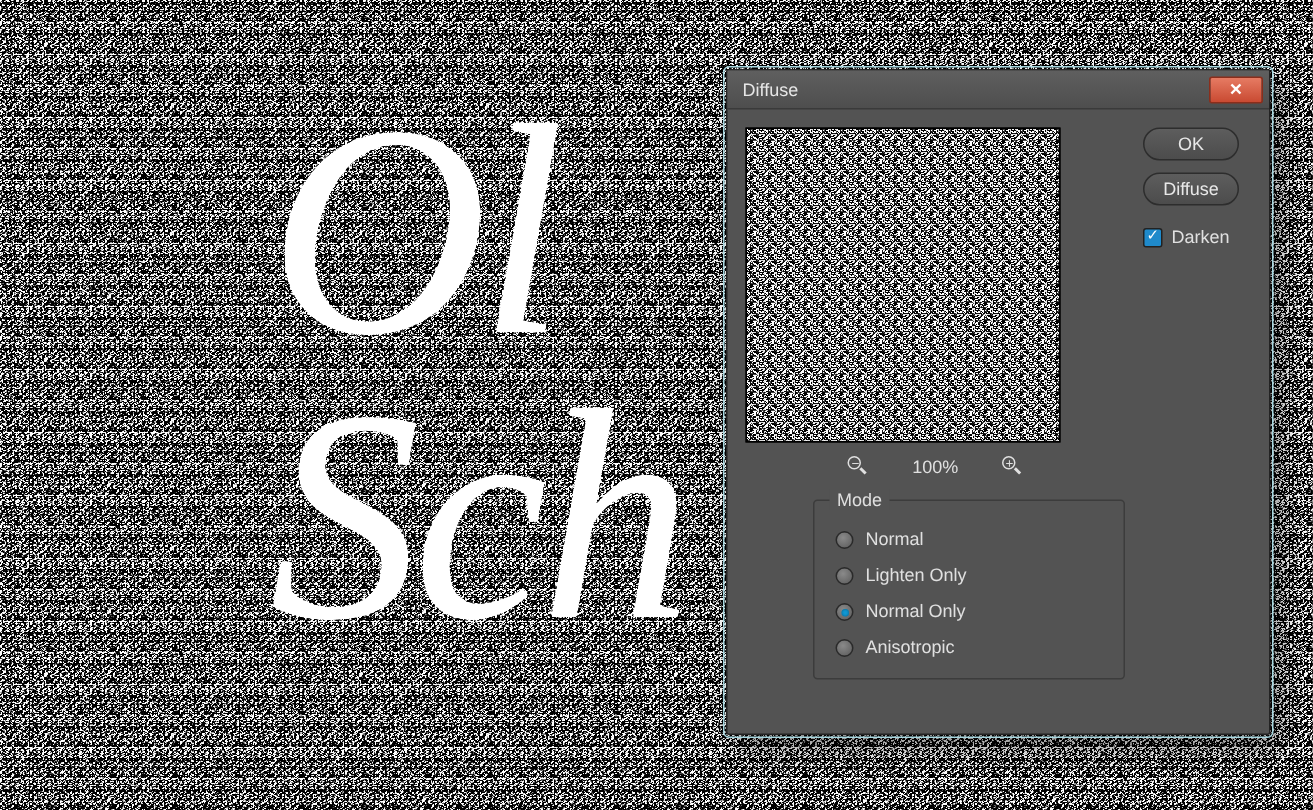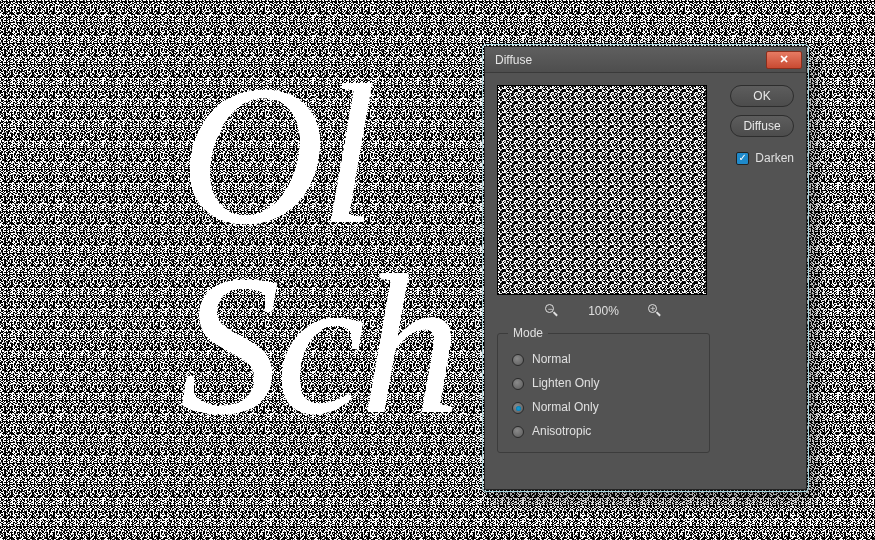--- a/index.html
+++ b/index.html
@@ -25,21 +25,21 @@
     font-size: 200px; line-height: 0.95;
     text-shadow: 0 0 2px #fff;
     letter-spacing: -4px;
     white-space: pre;
   }
 
   
   .dialog {
     position: absolute;
     left: 484px; top: 46px;
-    width: 323px; height: 444px;
+    width: 363px; height: 444px;
     background: #535353;
     border: 1px solid #232323;
     box-shadow: 6px 8px 18px rgba(0,0,0,0.5);
     border-radius: 2px;
     outline: 1px solid #a7d7e0;
     outline-offset: 1px;
   }
   .titlebar {
     height: 26px;
     background: linear-gradient(#5f5f5f, #4e4e4e);
@@ -60,21 +60,21 @@
   }
 
   .dlg-body {
     display: flex;
     padding: 12px 12px 14px 12px;
     gap: 12px;
     height: calc(100% - 26px);
     flex-direction: row;
   }
   .left-col { flex: 1; display:flex; flex-direction:column; }
-  .right-col { width: 72px; display:flex; flex-direction:column; align-items:flex-end; gap:8px; }
+  .right-col { width: 72px; display:flex; flex-direction:column; align-items:flex-start; gap:8px; }
 
   .preview-box {
     width: 210px; height: 210px;
     border: 1px solid #2a2a2a;
     background-color: #666;
     background-image:
       repeating-radial-gradient(circle at 30% 40%, #fff 0 1px, #000 1px 2px, #999 2px 3px),
       repeating-radial-gradient(circle at 80% 10%, #000 0 1px, #fff 1px 2px, #555 2px 3px);
     background-size: 4px 4px, 6px 6px;
     background-blend-mode: difference, normal;
@@ -99,21 +99,21 @@
   .zoom-icon .sign {
     position:absolute; color:#e0e0e0; font-size:9px; line-height:1;
     left:3.5px; top:1.5px;
   }
 
   .mode-group {
     border:1px solid #3c3c3c; border-radius:3px;
     padding: 18px 14px 14px 14px;
     position:relative;
     color:#e0e0e0; font-size:12px;
-    display:flex; flex-direction:column; gap:10px;
+    display:flex; flex-direction:column; gap:10px;margin-left:45px;
   }
   .mode-group .legend {
     position:absolute; top:-8px; left:10px;
     background:#535353; padding:0 5px;
   }
   .radio-row { display:flex; align-items:flex-end; gap:8px; cursor:pointer; }
   .radio {
     width:12px; height:12px; border-radius:50%;
     border:1px solid #2a2a2a;
     background: radial-gradient(circle at 40% 35%, #8a8a8a, #5a5a5a);

